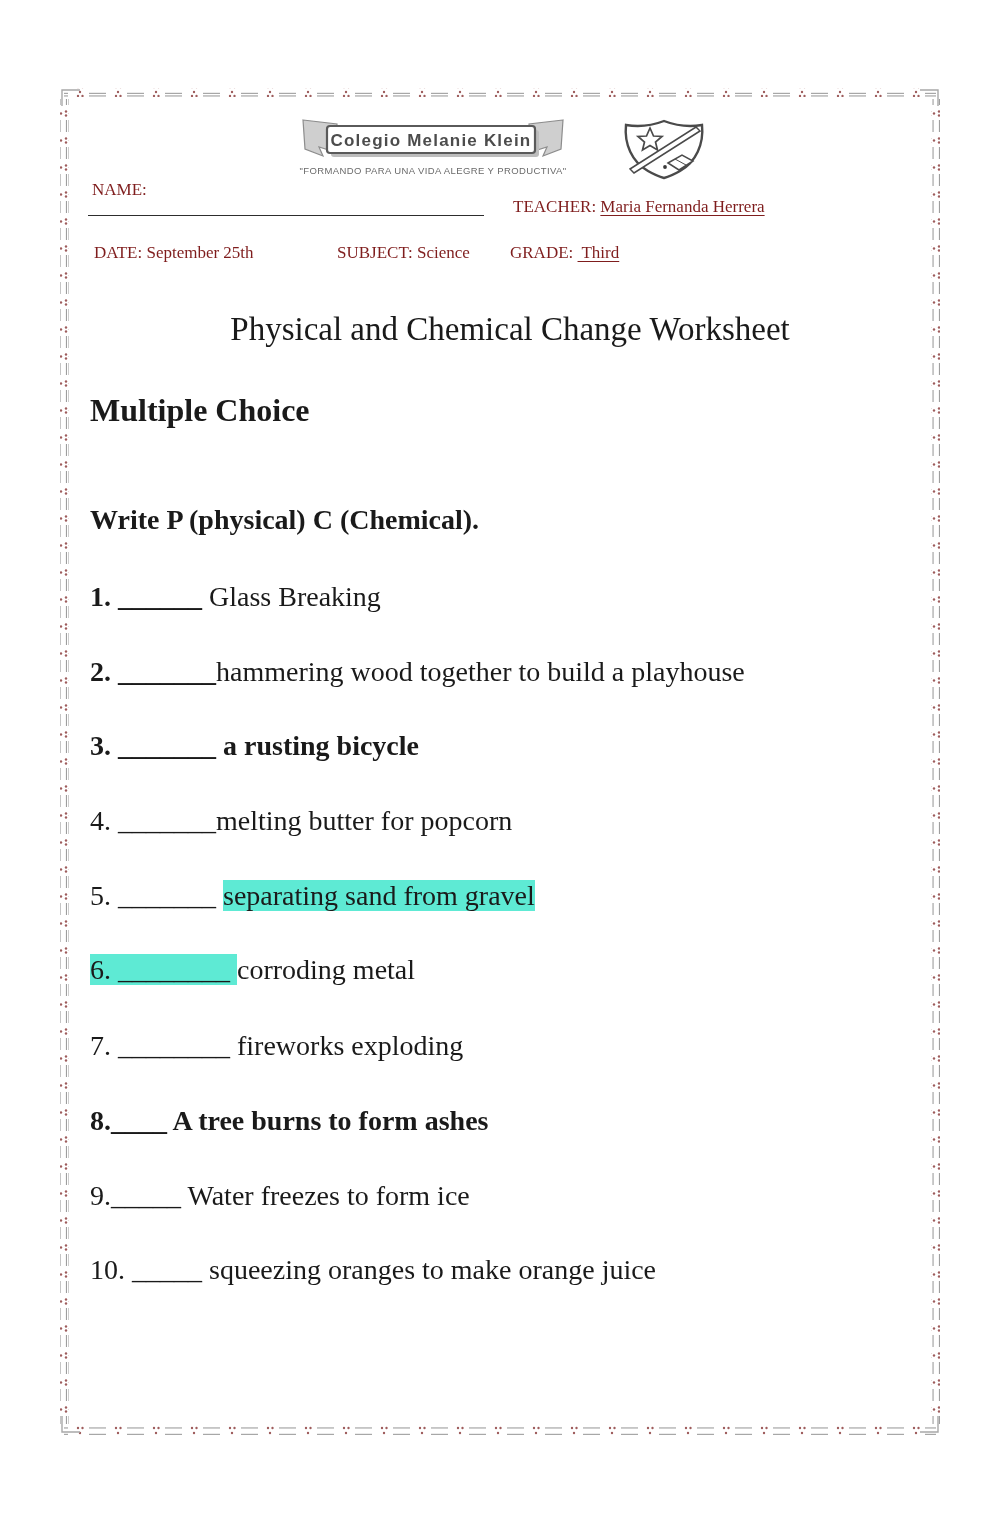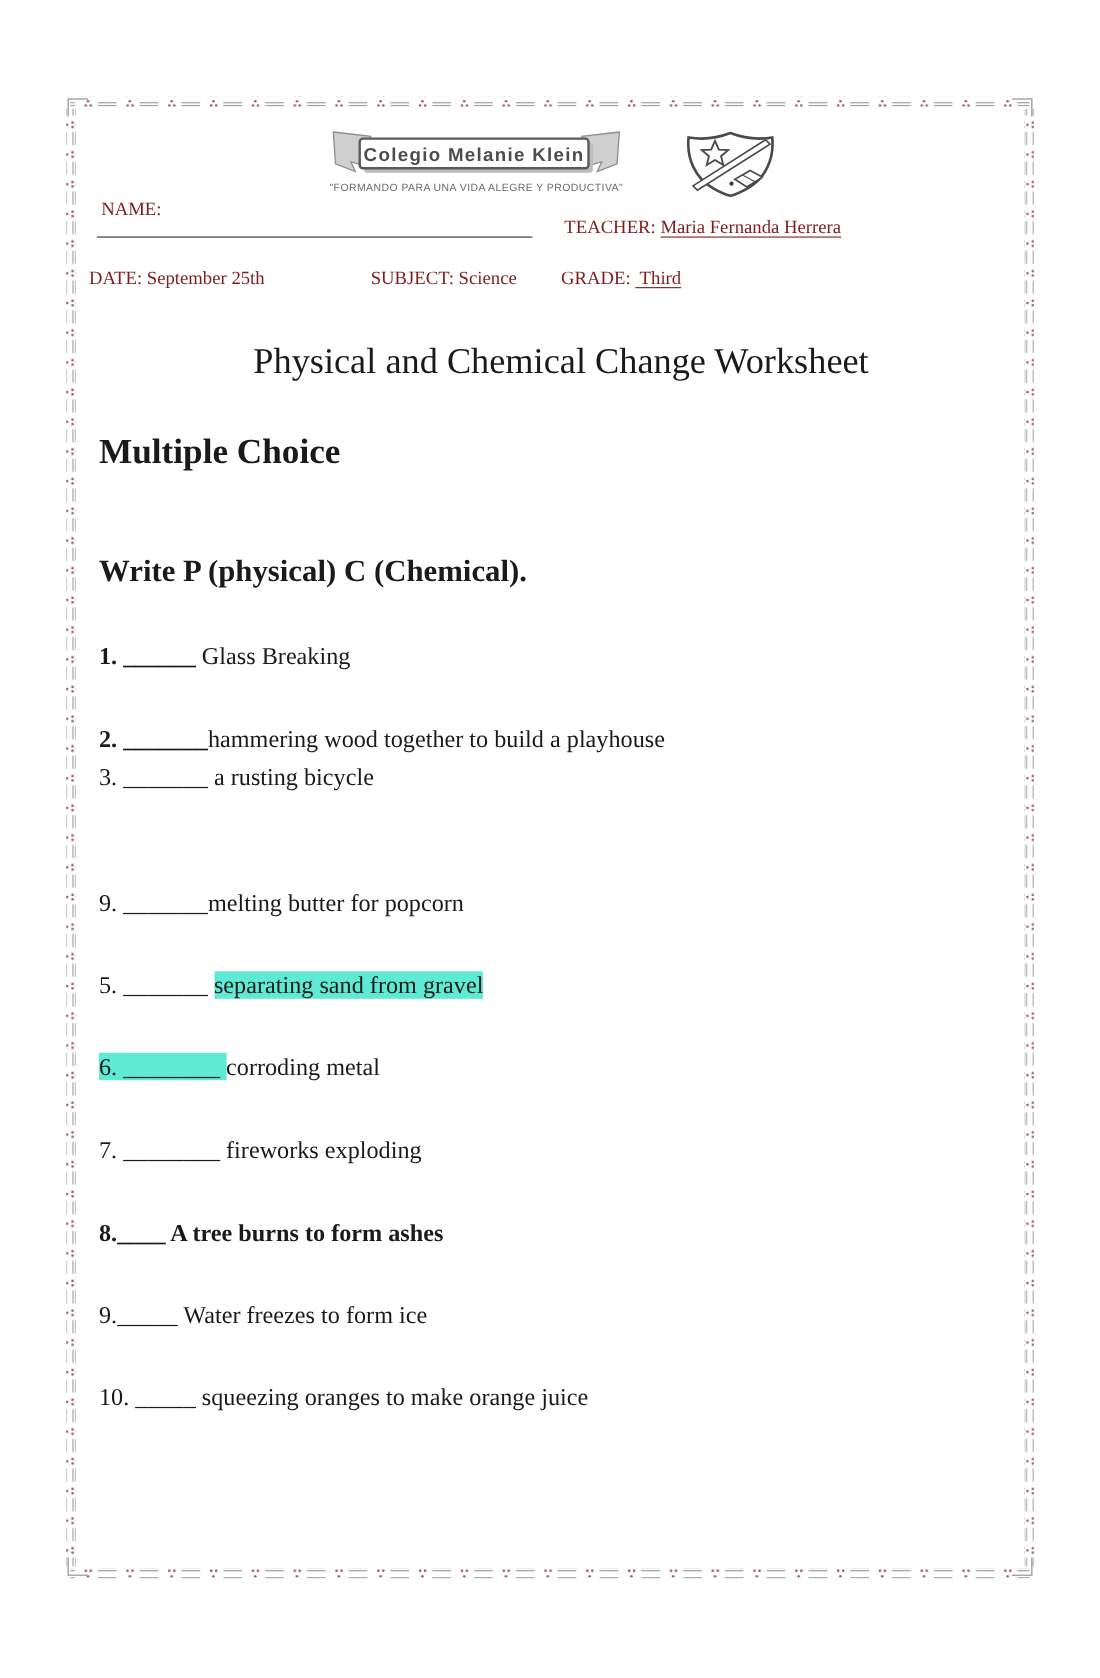--- a/index.html
+++ b/index.html
@@ -12,32 +12,32 @@
   #border-svg{position:absolute;left:0;top:0;}
   
   .logo-wrap{left:297px;top:114px;width:272px;text-align:center;}
   .motto{font-family:"Liberation Sans", sans-serif;font-size:9.5px;color:#6a6a6a;
          letter-spacing:.4px;margin-top:1px;white-space:nowrap;}
   .crest-wrap{left:620px;top:118px;}
   .hdr{font-size:17px;color:#7f1d1d;white-space:pre;}
   .name-label{left:92px;top:180px;}
   .name-line{left:88px;top:215px;width:396px;border-bottom:1.8px solid #2d2d2d;height:0;}
   .teacher-row{left:513px;top:197px;}
-  .date-row{left:81px;top:243px;}
+  .date-row{left:94px;top:243px;}
   .subject-row{left:337px;top:243px;}
   .grade-row{left:510px;top:243px;}
   .u{text-decoration:underline;text-underline-offset:3px;}
   
   .title{left:20px;top:311px;width:980px;text-align:center;font-size:33px;font-weight:normal;}
   .section-heading{left:90px;top:392px;font-size:32px;font-weight:bold;}
   .instructions{left:90px;top:504px;font-size:28px;font-weight:bold;}
-  .item{left:90px;font-size:22px;line-height:34px;white-space:pre-wrap;}
+  .item{left:90px;font-size:28px;line-height:34px;white-space:pre-wrap;}
   .item .bold{font-weight:bold;}
   .hl{background:#5eead4;}
-  .i1{top:580px;} .i2{top:655px;} .i3{top:690px;} .i4{top:804px;} .i5{top:879px;}
+  .i1{top:580px;} .i2{top:655px;} .i3{top:729px;font-weight:bold;} .i4{top:804px;} .i5{top:879px;}
   .i6{top:953px;} .i7{top:1029px;} .i8{top:1104px;font-weight:bold;} .i9{top:1179px;} .i10{top:1253px;}
   
   .banner-text{font-family:"Liberation Sans", sans-serif;font-weight:bold;
                letter-spacing:1.2px;fill:#4c4c4c;font-size:17px;}
 </style>
 </head>
 <body>
 
 <svg id="border-svg" width="1000" height="1525">
   <defs>
@@ -100,21 +100,21 @@
 <div class="abs title">Physical and Chemical Change Worksheet</div>
 <div class="abs section-heading">Multiple Choice</div>
 <div class="abs instructions">Write P (physical) C (Chemical).</div>
 
 <div class="abs item i1"><span class="bold">1. ______ </span><span>Glass Breaking</span></div>
 
 <div class="abs item i2"><span class="bold">2. _______</span><span>hammering wood together to build a playhouse</span></div>
 
 <div class="abs item i3"><span>3. _______ </span><span>a rusting bicycle</span></div>
 
-<div class="abs item i4"><span>9. _______</span><span>melting butter for popcorn</span></div>
+<div class="abs item i4"><span>4. _______</span><span>melting butter for popcorn</span></div>
 
 <div class="abs item i5"><span>5. _______ </span><span class="hl">separating sand from gravel</span></div>
 
 <div class="abs item i6"><span class="hl">6. ________ </span><span>corroding metal</span></div>
 
 <div class="abs item i7"><span>7. ________ </span><span>fireworks exploding</span></div>
 
 <div class="abs item i8"><span>8.____ </span><span>A tree burns to form ashes</span></div>
 
 <div class="abs item i9"><span>9._____ </span><span>Water freezes to form ice</span></div>

